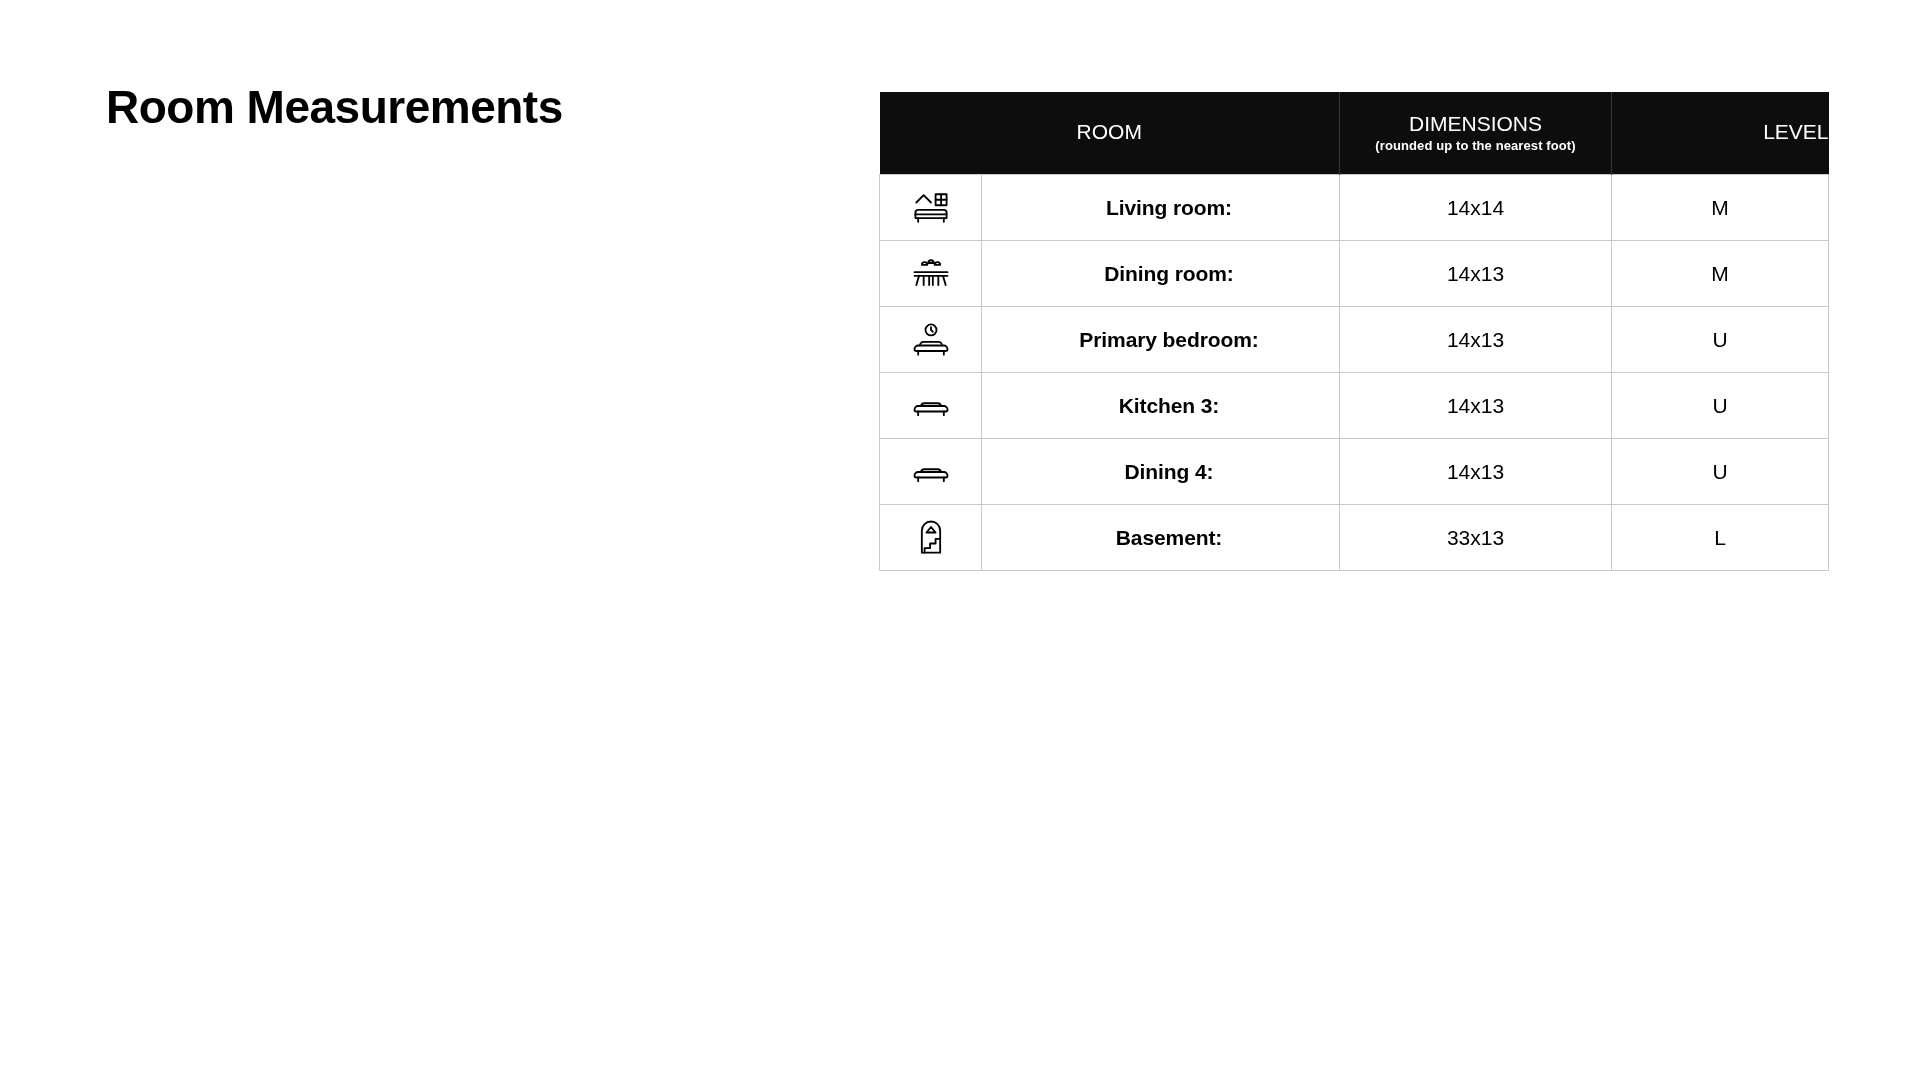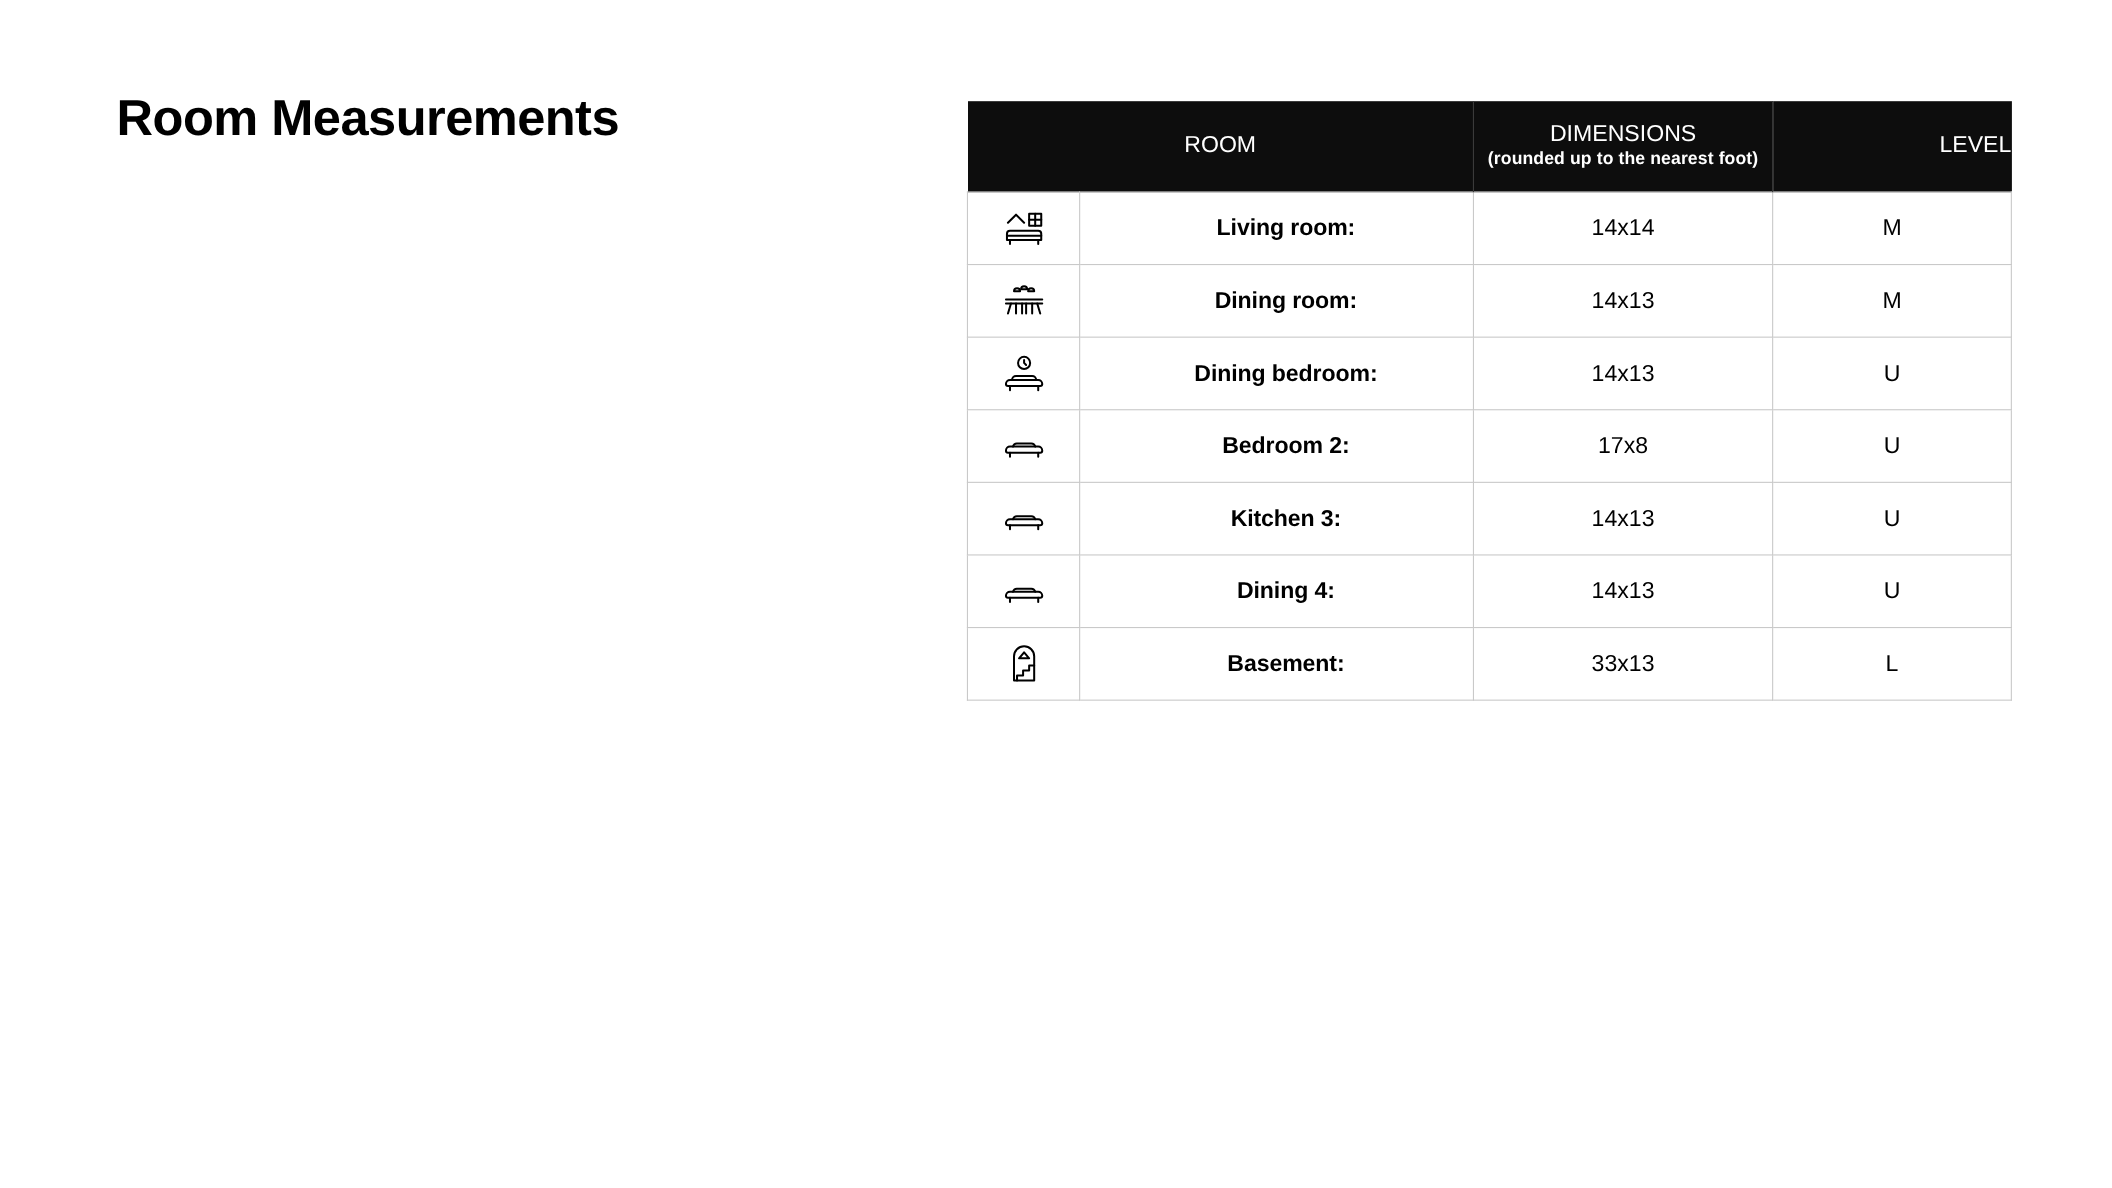--- a/index.html
+++ b/index.html
@@ -67,21 +67,21 @@
     text-align: center;
     padding: 12px 0 14px 0;
     border-right: 1px solid #3a3a3a;
     vertical-align: middle;
     height: 56px;
   }
   table.room-table thead th:last-child { border-right: none; text-align: right; }
 
   .th-sub {
     display: block;
-    font-size: 16px;
+    font-size: 13px;
     font-weight: 700;
     margin-top: 2px;
     letter-spacing: 0.1px;
   }
 
   
   .col-icon  { width: 102px; }
   .col-room  { width: 358px; }
   .col-dim   { width: 272px; }
   .col-level { width: 217px; }
@@ -198,68 +198,53 @@
               <svg viewBox="0 0 48 48" width="44" height="44" fill="none" stroke="#000" stroke-width="2" stroke-linecap="round" stroke-linejoin="round">
                 <circle cx="24" cy="13" r="6"></circle>
                 <path d="M24 10 v3 l2 2"></path>
                 <path d="M12 30 a4 4 0 0 1 4 -4 h16 a4 4 0 0 1 4 4"></path>
                 <path d="M8 36 h32 a2 2 0 0 0 2 -2 a4 4 0 0 0 -4 -4 H10 a4 4 0 0 0 -4 4 a2 2 0 0 0 2 2 z"></path>
                 <line x1="10" y1="36" x2="10" y2="40"></line>
                 <line x1="38" y1="36" x2="38" y2="40"></line>
               </svg>
             </span>
           </td>
-          <td class="cell-room">Dining bedroom:</td>
+          <td class="cell-room">Primary bedroom:</td>
           <td class="cell-dim">14x13</td>
           <td class="cell-level">U</td>
         </tr>
+
 
         <tr>
           <td class="cell-icon">
             <span class="icon-svg">
               <svg viewBox="0 0 48 48" width="44" height="44" fill="none" stroke="#000" stroke-width="2" stroke-linecap="round" stroke-linejoin="round">
                 <path d="M13 24 a4 4 0 0 1 4 -3 h14 a4 4 0 0 1 4 3"></path>
                 <path d="M8 30 h32 a2 2 0 0 0 2 -2 a4 4 0 0 0 -4 -4 H10 a4 4 0 0 0 -4 4 a2 2 0 0 0 2 2 z"></path>
                 <line x1="10" y1="30" x2="10" y2="34"></line>
                 <line x1="38" y1="30" x2="38" y2="34"></line>
               </svg>
             </span>
           </td>
-          <td class="cell-room">Bedroom 2:</td>
-          <td class="cell-dim">17x8</td>
+          <td class="cell-room">Kitchen 3:</td>
+          <td class="cell-dim">14x13</td>
           <td class="cell-level">U</td>
         </tr>
 
         <tr>
           <td class="cell-icon">
             <span class="icon-svg">
               <svg viewBox="0 0 48 48" width="44" height="44" fill="none" stroke="#000" stroke-width="2" stroke-linecap="round" stroke-linejoin="round">
                 <path d="M13 24 a4 4 0 0 1 4 -3 h14 a4 4 0 0 1 4 3"></path>
                 <path d="M8 30 h32 a2 2 0 0 0 2 -2 a4 4 0 0 0 -4 -4 H10 a4 4 0 0 0 -4 4 a2 2 0 0 0 2 2 z"></path>
                 <line x1="10" y1="30" x2="10" y2="34"></line>
                 <line x1="38" y1="30" x2="38" y2="34"></line>
               </svg>
             </span>
           </td>
-          <td class="cell-room">Kitchen 3:</td>
-          <td class="cell-dim">14x13</td>
-          <td class="cell-level">U</td>
-        </tr>
-
-        <tr>
-          <td class="cell-icon">
-            <span class="icon-svg">
-              <svg viewBox="0 0 48 48" width="44" height="44" fill="none" stroke="#000" stroke-width="2" stroke-linecap="round" stroke-linejoin="round">
-                <path d="M13 24 a4 4 0 0 1 4 -3 h14 a4 4 0 0 1 4 3"></path>
-                <path d="M8 30 h32 a2 2 0 0 0 2 -2 a4 4 0 0 0 -4 -4 H10 a4 4 0 0 0 -4 4 a2 2 0 0 0 2 2 z"></path>
-                <line x1="10" y1="30" x2="10" y2="34"></line>
-                <line x1="38" y1="30" x2="38" y2="34"></line>
-              </svg>
-            </span>
-          </td>
           <td class="cell-room">Dining 4:</td>
           <td class="cell-dim">14x13</td>
           <td class="cell-level">U</td>
         </tr>
 
         <tr>
           <td class="cell-icon">
             <span class="icon-svg">
               <svg viewBox="0 0 48 48" width="44" height="44" fill="none" stroke="#000" stroke-width="2" stroke-linecap="round" stroke-linejoin="round">
                 <path d="M14 40 V16 a10 10 0 0 1 20 0 v24 z"></path>

